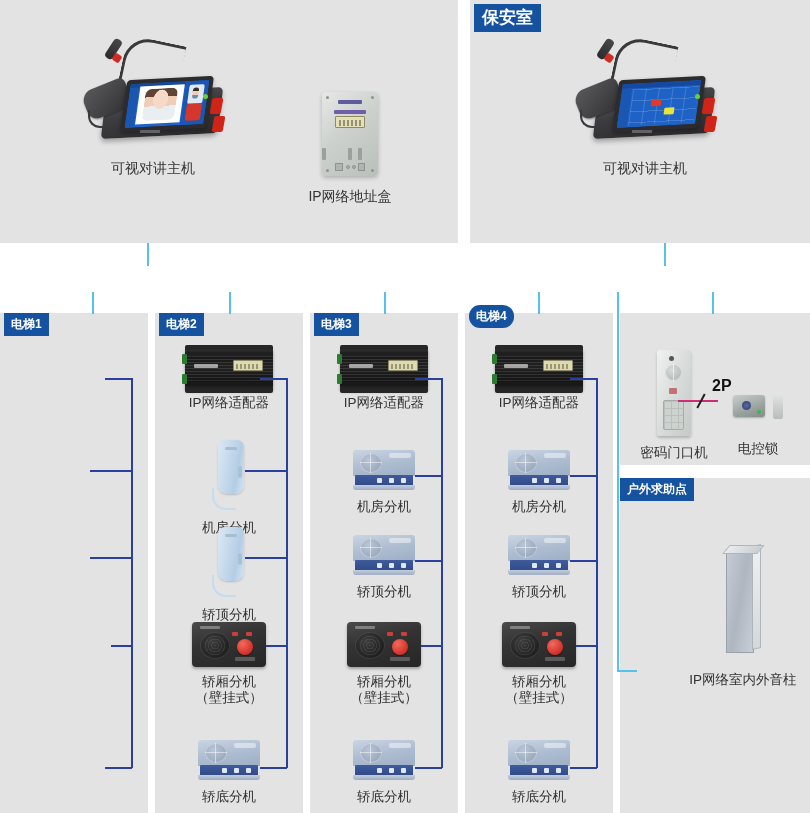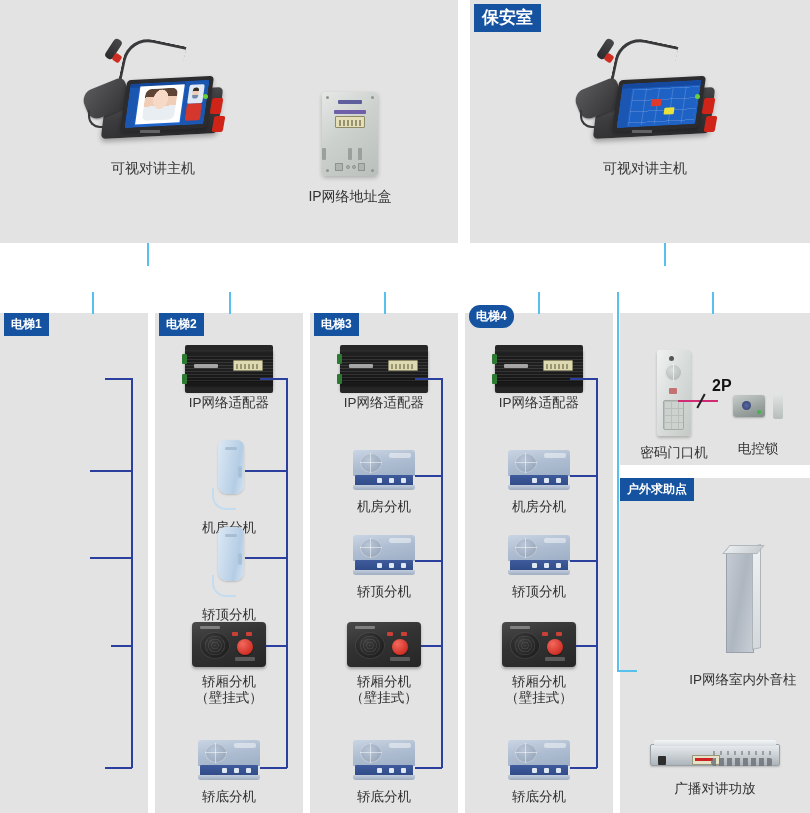--- a/index.html
+++ b/index.html
@@ -763,26 +763,14 @@
 
   <div class="item" style="left:620px;top:545px;width:190px;margin-left:28px;">
     <div class="column dev">
       <div class="face"></div>
       <div class="side"></div>
       <div class="cap"></div>
     </div>
     <div class="cap" style="margin-top:15px;">IP网络室内外音柱</div>
   </div>
 
-  <div class="item" style="left:620px;top:740px;width:190px;">
-    <div class="amp dev">
-      <div class="case">
-        <div class="sw"></div>
-        <div class="disp"></div>
-        <div class="knobs"></div>
-        <div class="dots"></div>
-      </div>
-      <div class="top"></div>
-    </div>
-    <div class="cap" style="margin-top:11px;">广播对讲功放</div>
-  </div>
 
 </div>
 
 </body></html>

